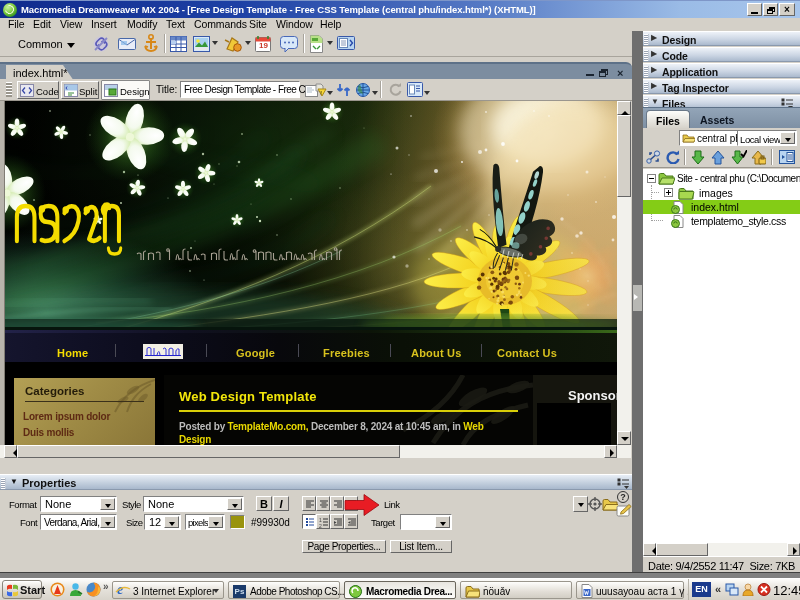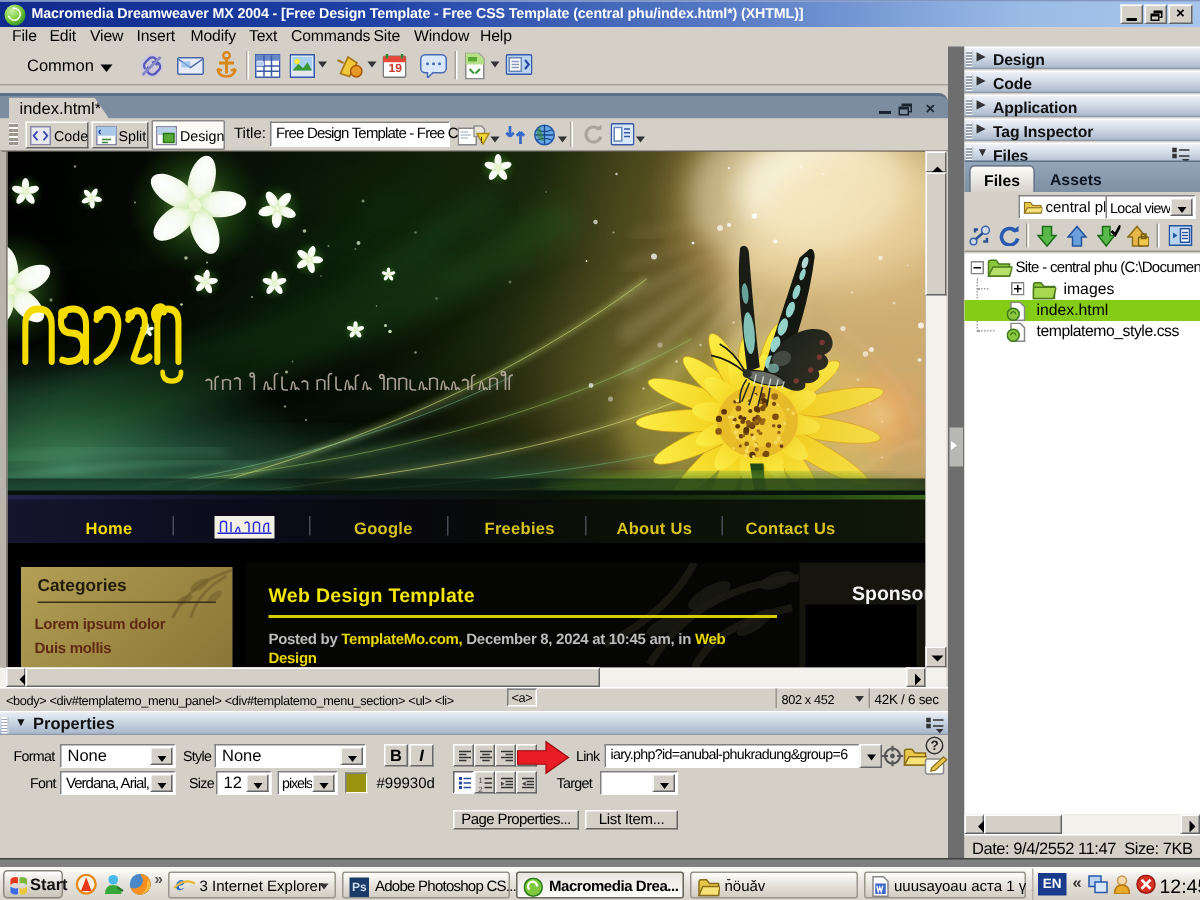--- a/index.html
+++ b/index.html
@@ -861,29 +861,20 @@
   <div class="abs" style="left:0;top:388px;width:631px;height:13px;background:#f2f1ec;">
     <div class="btn3d abs" style="left:4px;top:0;width:13px;height:13px;">
         <div class="abs" style="left:4px;top:3px;border:4px solid transparent;border-right:4px solid #000;"></div>
       </div>
     <div class="btn3d abs" style="left:17px;top:0;width:383px;height:13px;"></div>
     <div class="btn3d abs" style="left:604px;top:0;width:13px;height:13px;">
         <div class="abs" style="left:5px;top:3px;border:4px solid transparent;border-left:4px solid #000;"></div>
       </div>
   </div>
 
-  <div class="abs" style="left:0;top:401px;width:632px;height:14px;background:#d4d0c8;border-top:1px solid #fff;color:#000;font-size:8.5px;letter-spacing:-0.25px;">
-    <span class="abs" style="left:4px;top:3px;">&lt;body&gt; &lt;div#templatemo_menu_panel&gt; &lt;div#templatemo_menu_section&gt; &lt;ul&gt; &lt;li&gt;</span>
-    <span class="abs sunken" style="left:338px;top:0;padding:0 2px;background:#d4d0c8;">&lt;a&gt;</span>
-    <span class="abs" style="left:521px;top:2px;color:#000;">802 x 452</span>
-      <span class="abs" style="left:570px;top:5px;border:3px solid transparent;border-top:4px solid #333;"></span>
-      <span class="abs" style="left:517px;top:0;width:1px;height:14px;background:#9a968e;"></span>
-      <span class="abs" style="left:579px;top:0;width:1px;height:14px;background:#9a968e;"></span>
-    <span class="abs" style="left:583px;top:2px;color:#000;font-size:9px;letter-spacing:-0.2px;">42K / 6 sec</span>
-  </div>
 </div>
 
 <div class="abs" id="splitter" style="left:632px;top:31px;width:11px;height:541px;background:#6e6e6e;">
   <div class="abs" style="left:1px;top:254px;width:9px;height:26px;background:#b8b8b4;"></div>
   <div class="abs" style="left:2px;top:263px;border:3px solid transparent;border-left:4px solid #fff;"></div>
 </div>
 
 <div class="abs" id="dock" style="left:643px;top:31px;width:157px;height:541px;background:#d4d0c8;">
 
   <div class="abs phdr" style="top:0;">
@@ -989,21 +980,21 @@
       <svg class="abs" style="left:4px;top:2px;" width="9" height="9">
           <rect x="0.5" y="0.5" width="8" height="8" fill="#fff" stroke="#848484"></rect>
           <line x1="2" y1="4.5" x2="7" y2="4.5" stroke="#000"></line>
         </svg>
       <svg class="abs" style="left:15px;top:0px;" width="17" height="13">
           <path d="M1,12 L1,3 Q1,1.5 2.5,1.5 L6,1.5 L8,4 L15,4 L15,12 Z" fill="#8cc63f" stroke="#4a7a1a"></path>
           <path d="M1,12 L4,6 L17,6 L15,12 Z" fill="#b6e06a" stroke="#4a7a1a"></path>
         </svg>
       <span class="abs" style="left:34px;top:1px;white-space:nowrap;font-size:10px;letter-spacing:-0.45px;">Site - central phu (C:\Documents </span>
     </div>
-    <div class="abs" style="left:18px;top:17px;width:124px;height:14px;">
+    <div class="abs" style="left:8px;top:17px;width:124px;height:14px;">
       <svg class="abs" style="left:13px;top:2px;" width="9" height="9">
           <rect x="0.5" y="0.5" width="8" height="8" fill="#fff" stroke="#848484"></rect>
           <line x1="2" y1="4.5" x2="7" y2="4.5" stroke="#000"></line>
           <line x1="4.5" y1="2" x2="4.5" y2="7" stroke="#000"></line>
         </svg>
       <svg class="abs" style="left:27px;top:1px;" width="17" height="13">
           <path d="M1,12 L1,3 Q1,1.5 2.5,1.5 L6,1.5 L8,4 L15,4 L15,12 Z" fill="#8cc63f" stroke="#4a7a1a"></path>
           <path d="M1,12 L1,5.5 Q1,4.5 2,4.5 L15,4.5 Q16,4.5 15.8,5.5 L14.5,11 Q14.3,12 13.3,12 Z" fill="#a8d84f" stroke="#4a7a1a"></path>
         </svg>
       <span class="abs" style="left:48px;top:1px;">images</span>
@@ -1109,23 +1100,20 @@
           <line x1="2" y1="7" x2="10" y2="7"></line>
           <line x1="2" y1="9" x2="10" y2="9"></line>
         </g>
       </svg>
     </div>
 
   <svg class="abs" style="left:344px;top:21px;" width="37" height="25">
       <path d="M1,7.5 L20,7.5 L20,1.5 L35,12 L20,22.5 L20,16.5 L1,16.5 Z" fill="#e81c24" stroke="#9a0a10" stroke-width="0.8"></path>
     </svg>
   <div class="abs lbl" style="left:384px;top:27px;">Link</div>
-  <div class="abs sunken" style="left:403px;top:24px;width:170px;height:16px;">
-      <span class="abs" style="left:3px;top:1px;color:#000;white-space:nowrap;font-size:9.5px;letter-spacing:-0.45px;">iary.php?id=anubal-phukradung&amp;group=6</span>
-    </div>
   <div class="abs btn3d" style="left:573px;top:24px;width:15px;height:16px;">
       <div class="abs" style="left:4px;top:6px;border:3px solid transparent;border-top:4px solid #000;"></div>
     </div>
   <svg class="abs" style="left:588px;top:25px;" width="14" height="14">
       <circle cx="7" cy="7" r="5" fill="none" stroke="#555" stroke-width="1.4"></circle>
       <circle cx="7" cy="7" r="1.6" fill="#555"></circle>
       <line x1="7" y1="0" x2="7" y2="4" stroke="#555" stroke-width="1.4"></line>
       <line x1="7" y1="10" x2="7" y2="14" stroke="#555" stroke-width="1.4"></line>
       <line x1="0" y1="7" x2="4" y2="7" stroke="#555" stroke-width="1.4"></line>
       <line x1="10" y1="7" x2="14" y2="7" stroke="#555" stroke-width="1.4"></line>

